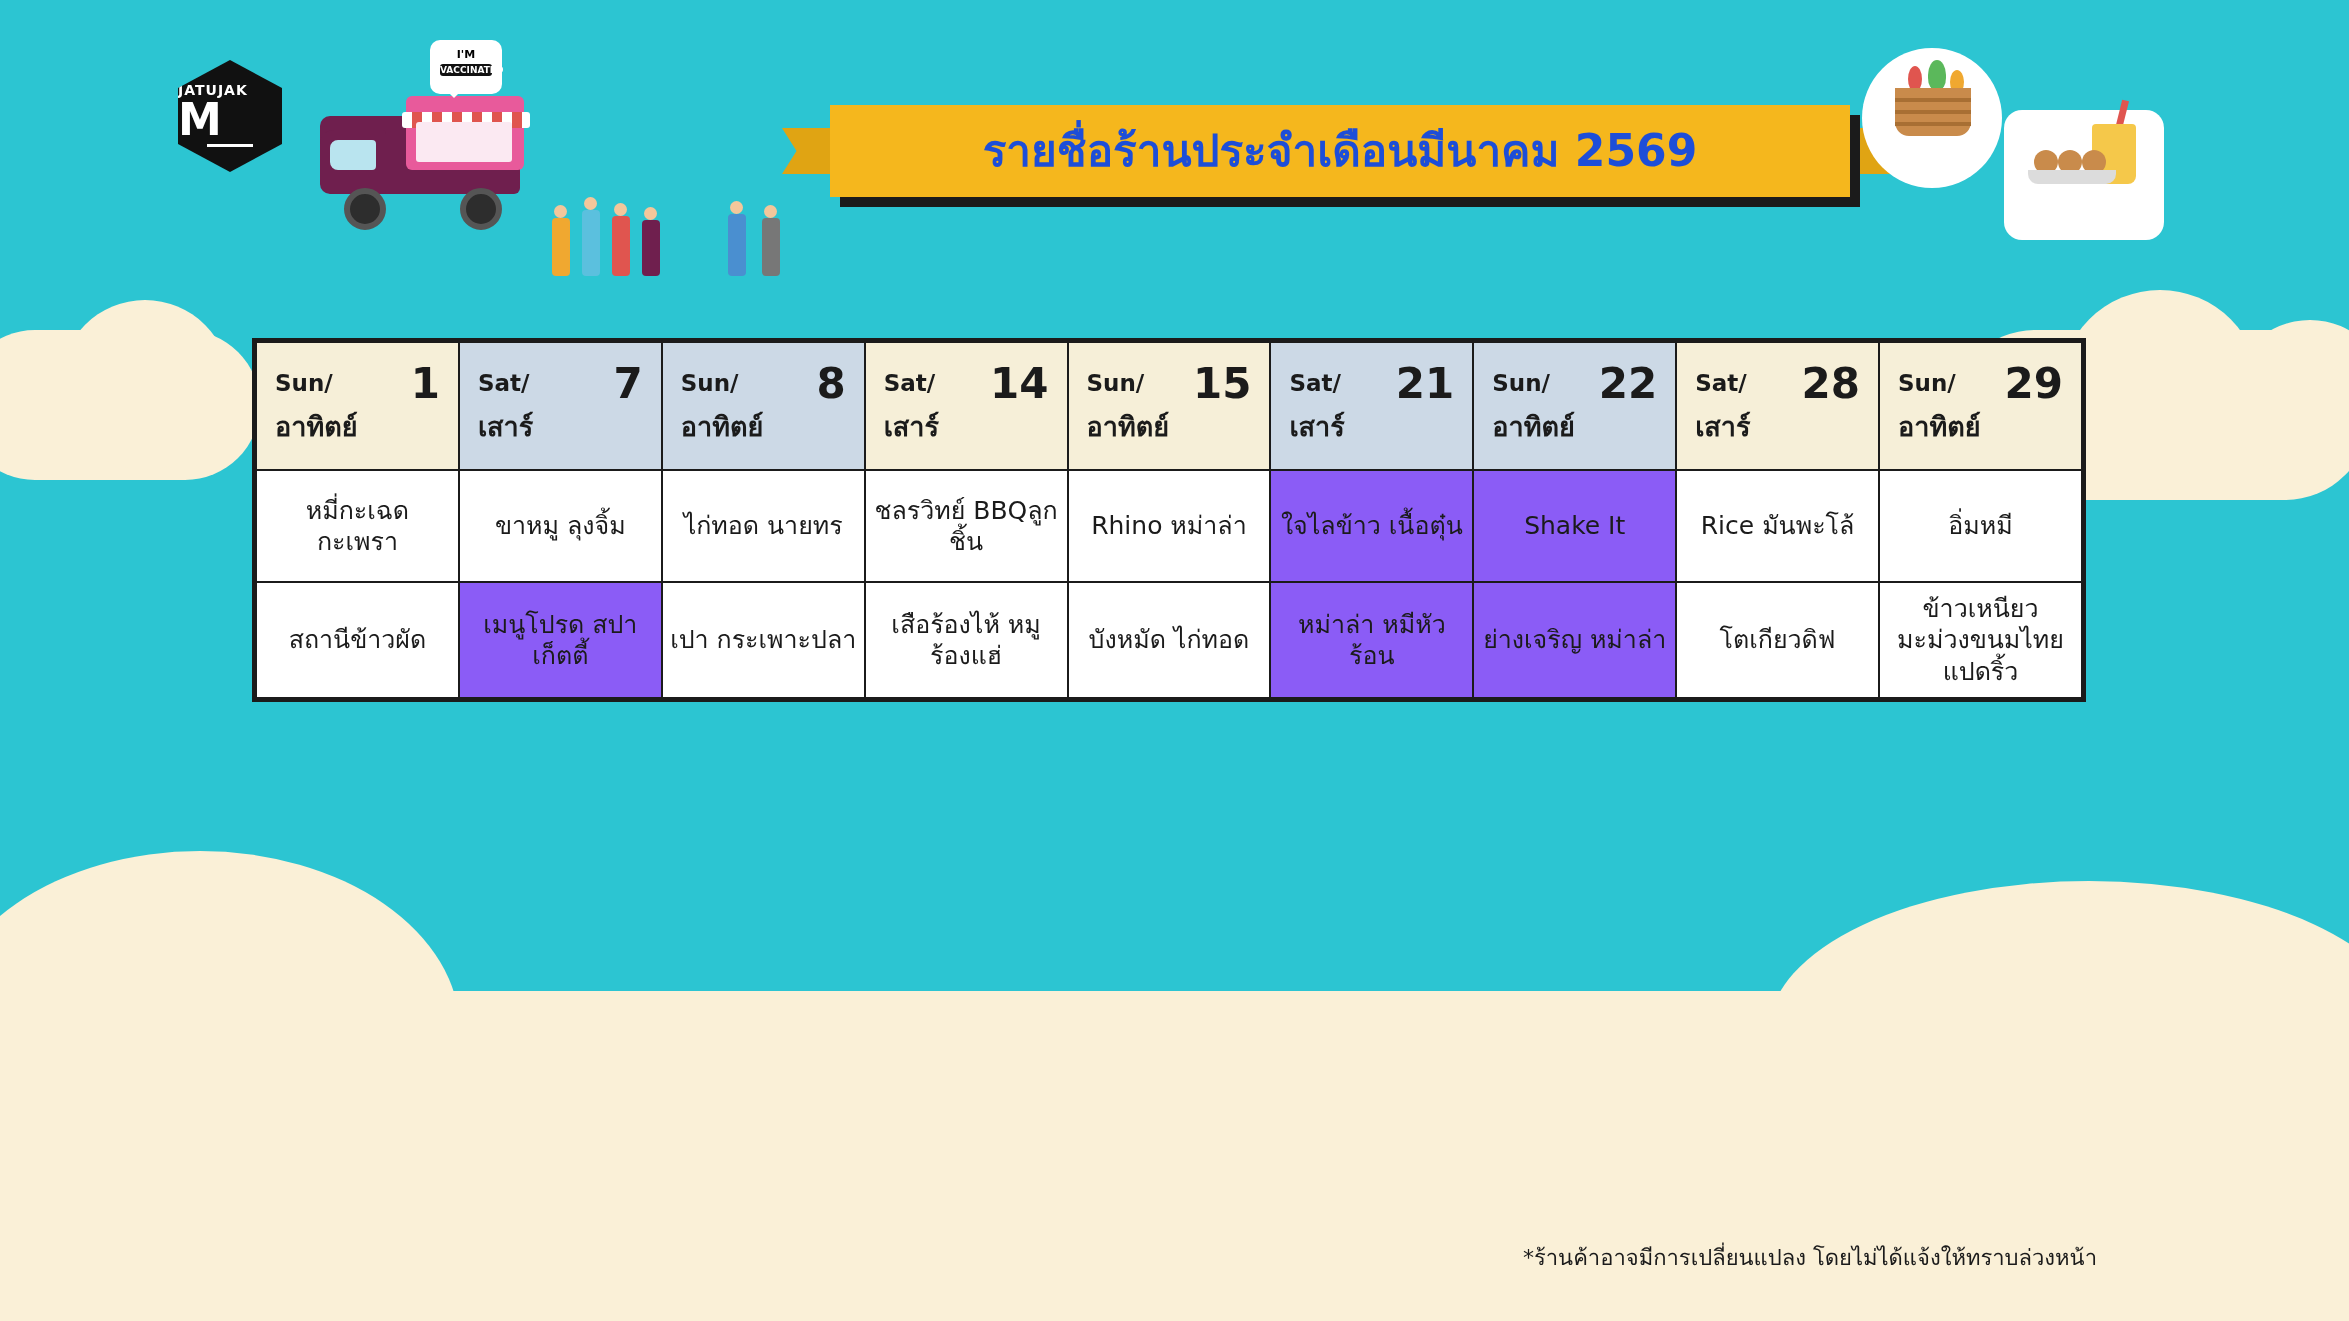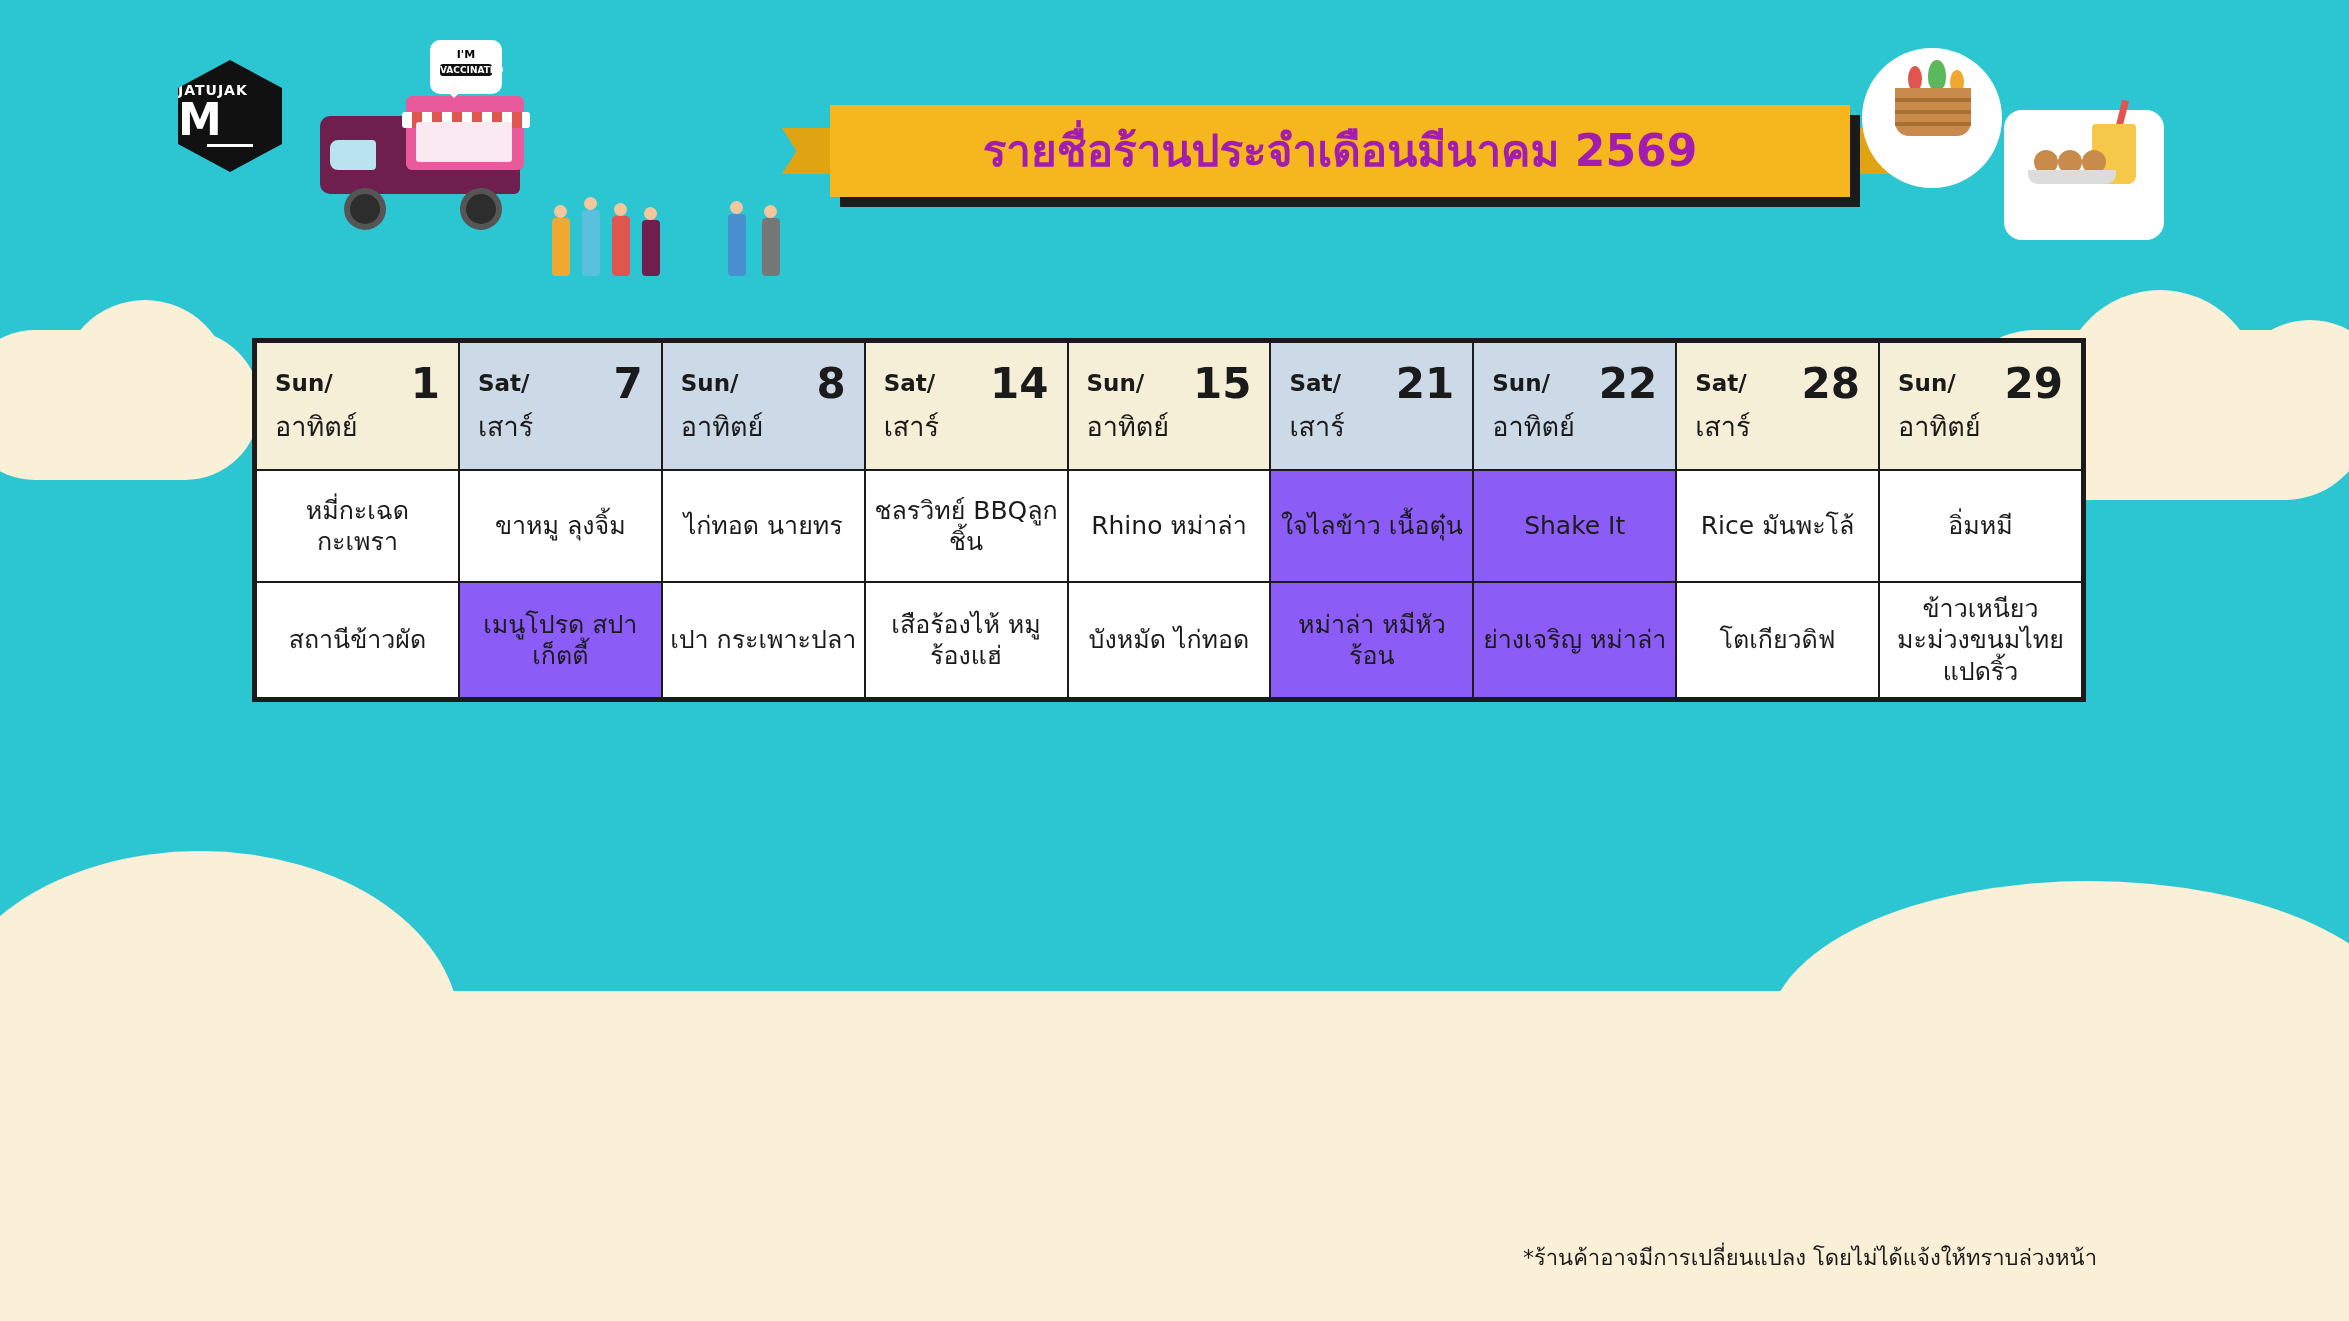--- a/index.html
+++ b/index.html
@@ -62,21 +62,21 @@
   .bubble .bl2{font-size:9px;font-weight:bold;text-align:center;background:#111;color:#fff;border-radius:3px;margin:3px 10px 0;padding:1px 0;}
   .person{position:absolute;bottom:24px;border-radius:4px;}
   .phead{position:absolute;width:13px;height:13px;border-radius:50%;}
 
   .banner{
     position:absolute;left:830px;top:105px;width:1020px;height:92px;
     background:#f5b71d;
     display:flex;align-items:center;justify-content:center;
     box-shadow:10px 10px 0 #1b1b1b;
   }
-  .banner-text{font-size:44px;font-weight:bold;color:#a21caf;line-height:1;}
+  .banner-text{font-size:44px;font-weight:bold;color:#1d4ed8;line-height:1;}
   .ribbon-l,.ribbon-r{position:absolute;top:128px;width:66px;height:46px;background:#e0a413;}
   .ribbon-l{left:782px;clip-path:polygon(0 0,100% 0,100% 100%,0 100%,22% 50%);}
   .ribbon-r{left:1836px;clip-path:polygon(0 0,100% 0,78% 50%,100% 100%,0 100%);}
 
   .talk{position:absolute;background:#fff;border-radius:50%;}
   .talk.t1{left:1862px;top:48px;width:140px;height:140px;}
   .talk.t2{left:2004px;top:110px;width:160px;height:130px;border-radius:18px;}
   .basket{position:absolute;left:1895px;top:88px;width:76px;height:48px;background:#c98b4b;border-radius:0 0 14px 14px;}
   .basket .ln{position:absolute;left:0;right:0;height:4px;background:#a86f33;}
   .veg1{position:absolute;left:1908px;top:66px;width:14px;height:26px;background:#e0554f;border-radius:50%;}
@@ -105,21 +105,21 @@
     font-size:25px;
     color:#1b1b1b;
     padding:10px 6px;
     line-height:1.25;
     height:112px;
     box-sizing:border-box;
   }
   th{height:128px;padding:0 18px;text-align:left;}
   .hd-row .dow{font-size:23px;font-weight:bold;display:block;}
   .hd-row .num{font-size:42px;font-weight:bold;float:right;line-height:30px;}
-  .hd-row .thday{font-size:27px;font-weight:normal;display:block;margin-top:12px;}
+  .hd-row .thday{font-size:27px;font-weight:bold;display:block;margin-top:12px;}
   .hd-cream{background:#f6efd8;}
   .hd-blue{background:#ccd9e6;}
   .cell-cream{background:#ffffff;}
   .cell-lblue{background:#8b5cf6;}
 
   .footnote{
     position:absolute;right:252px;top:1240px;
     font-size:22px;color:#1b1b1b;
   }
 </style>

